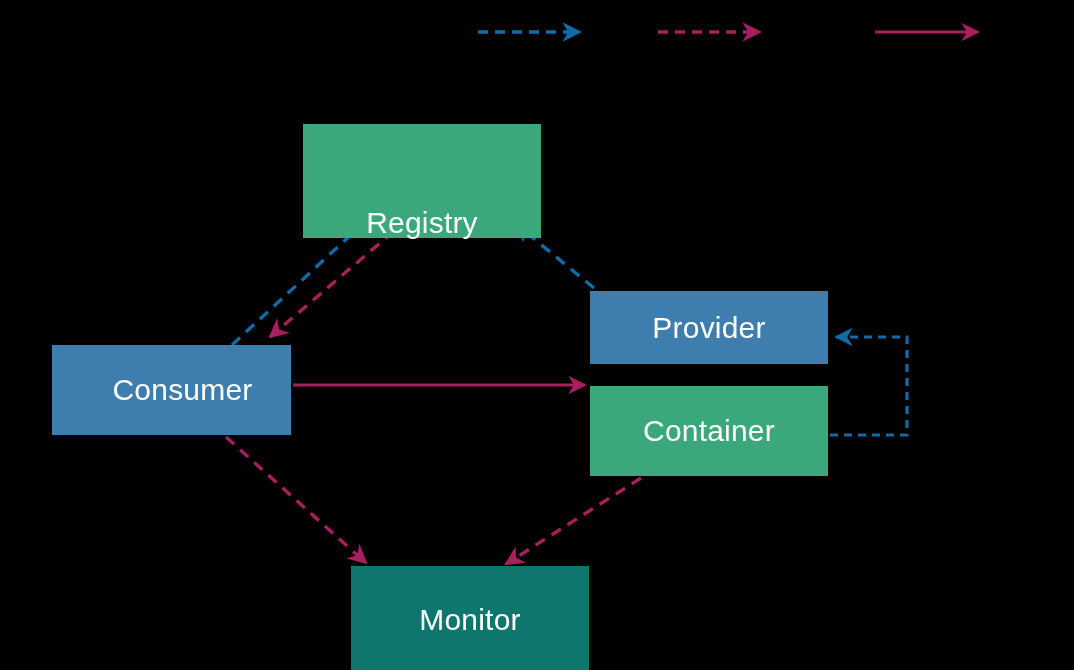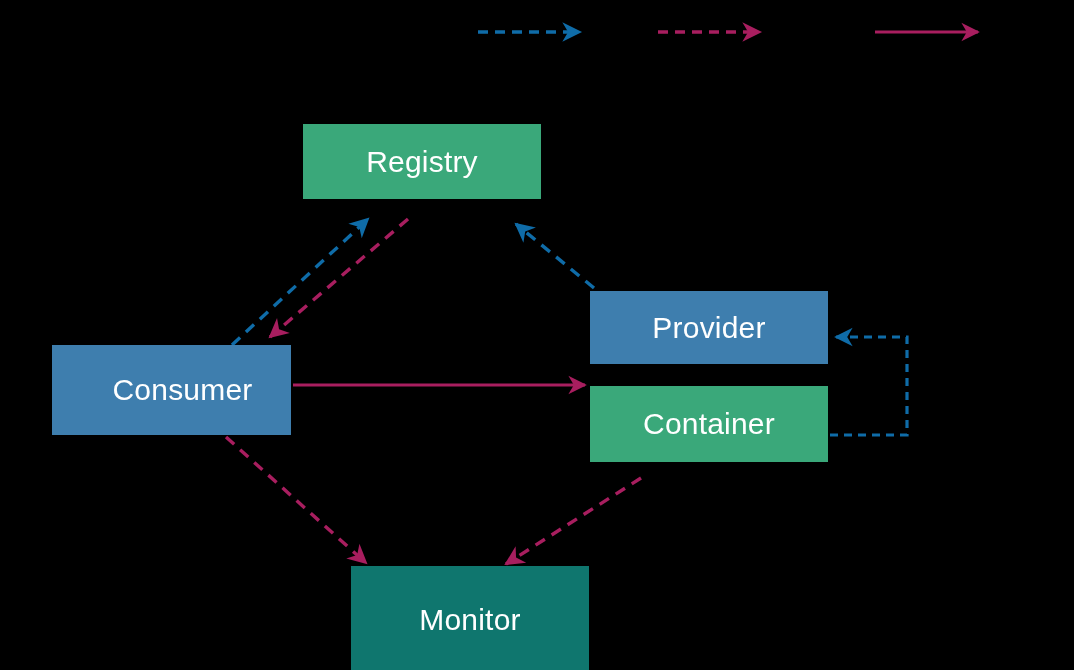--- a/index.html
+++ b/index.html
@@ -107,33 +107,33 @@
       <polyline fill="none" stroke="#A81E5F" stroke-width="3.2" marker-end="url(#arrow-magenta)" points="293,385 585,385"></polyline>
 
       <polyline fill="none" stroke="#0F6CA8" stroke-width="3.2" stroke-dasharray="8,6" marker-end="url(#arrow-blue)" points="830,435 907,435 907,337 836,337"></polyline>
 
       <polyline fill="none" stroke="#A81E5F" stroke-width="3.4" stroke-dasharray="11,8" marker-end="url(#arrow-magenta)" points="226,437 366,563"></polyline>
 
       <polyline fill="none" stroke="#A81E5F" stroke-width="3.4" stroke-dasharray="11,8" marker-end="url(#arrow-magenta)" points="641,478 506,564"></polyline>
     </g>
   </svg>
 
-  <div class="node" id="node-registry" style="left: 303px; top: 124px; width: 238px; height: 75px; background: rgb(58, 168, 122);">
+  <div class="node" id="node-registry" style="left: 303px; top: 124px; width: 238px; height: 114px; background: rgb(58, 168, 122); align-items: flex-end;">
     <span class="node-label">Registry</span>
   </div>
 
   <div class="node" id="node-consumer" style="left: 52px; top: 345px; width: 239px; height: 90px; background: rgb(62, 126, 174);">
     <span class="node-label">Consumer</span>
   </div>
 
   <div class="node" id="node-provider" style="left: 590px; top: 291px; width: 238px; height: 73px; background: rgb(62, 126, 174);">
     <span class="node-label">Provider</span>
   </div>
 
-  <div class="node" id="node-container" style="left: 590px; top: 386px; width: 238px; height: 76px; background: rgb(58, 168, 122);">
+  <div class="node" id="node-container" style="left: 590px; top: 386px; width: 238px; height: 90px; background: rgb(58, 168, 122);">
     <span class="node-label">Container</span>
   </div>
 
   <div class="node" id="node-monitor" style="left: 303px; top: 566px; width: 238px; height: 108px; background: #0f766e; margin-left: 48px;">
     <span class="node-label">Monitor</span>
   </div>
 
 </div>
 
 </body></html>

